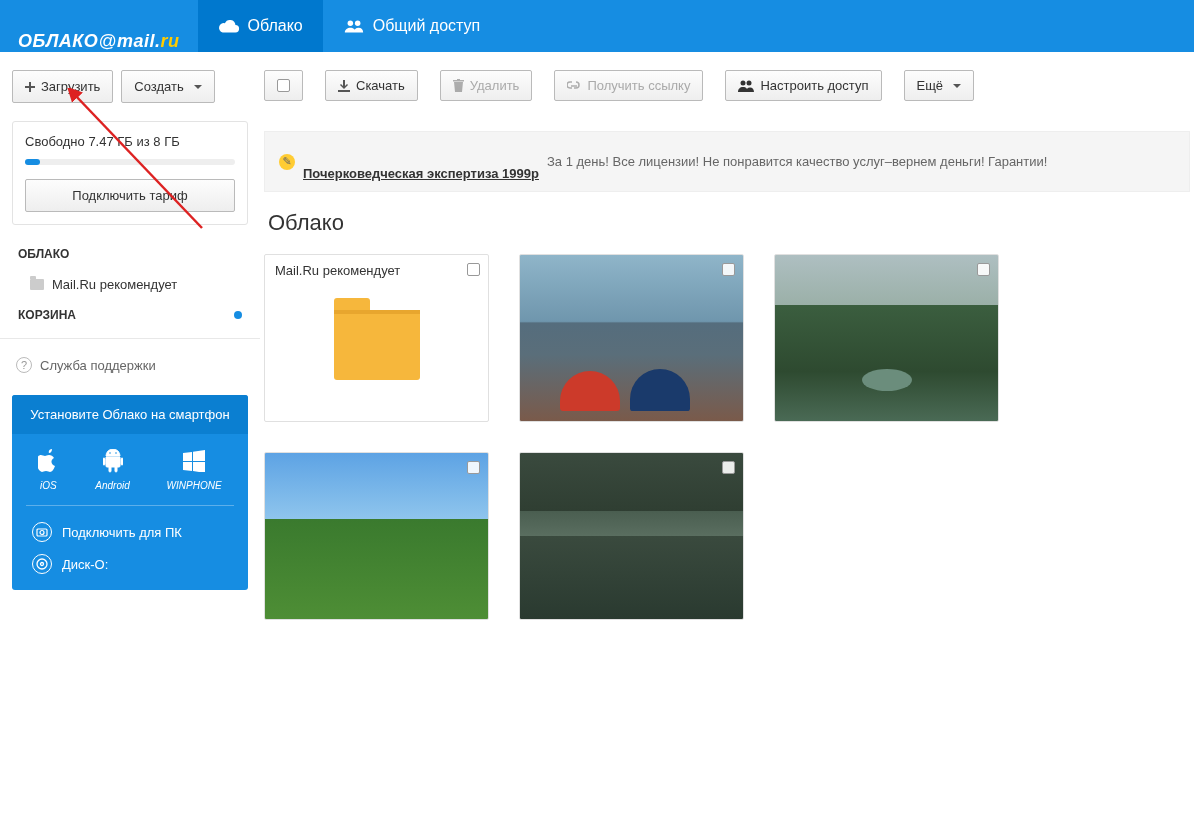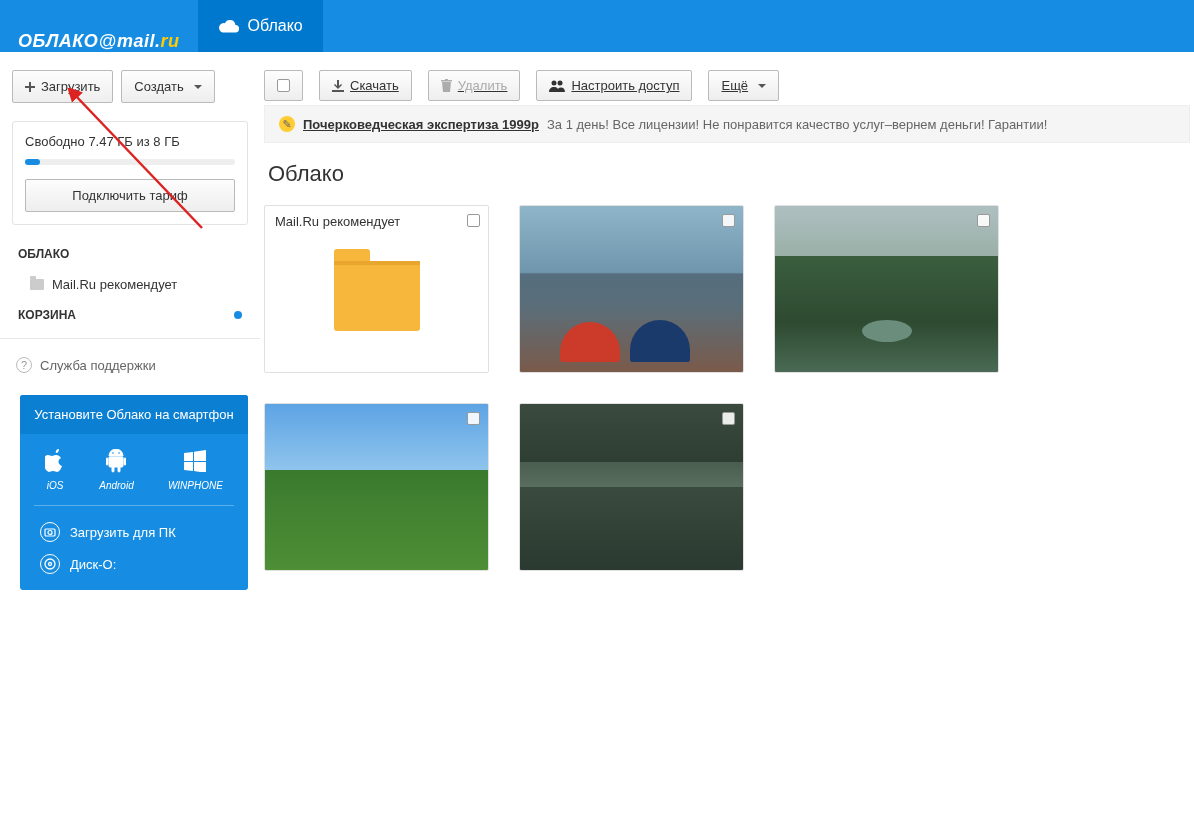--- a/index.html
+++ b/index.html
@@ -32,37 +32,37 @@
 .sec-title { font-size: 12px; color: #333; font-weight: bold; padding: 10px 6px; }
 .tree-item { display: flex; align-items: center; gap: 8px; padding: 6px 6px 6px 18px; font-size: 13px; cursor: pointer; }
 .tree-item .folder-ico { width: 14px; height: 11px; background: #ccc; border-radius: 1px; position: relative; }
 .tree-item .folder-ico::before { content: ""; position: absolute; top: -3px; left: 0; width: 6px; height: 3px; background: #ccc; border-radius: 1px 1px 0 0; }
 .trash-row { display: flex; align-items: center; justify-content: space-between; padding: 10px 6px 6px; font-size: 12px; font-weight: bold; }
 .dot-blue { width: 8px; height: 8px; background: #168de2; border-radius: 50%; }
 .divider { height: 1px; background: #e8e8e8; margin: 10px -12px; }
 .support-row { display: flex; align-items: center; gap: 8px; padding: 8px 4px; font-size: 13px; color: #666; cursor: pointer; }
 .q-circle { width: 16px; height: 16px; border-radius: 50%; border: 1px solid #bbb; color: #999; font-size: 11px; display: flex; align-items: center; justify-content: center; }
 
-.promo { background: #168de2; color: #fff; border-radius: 3px; margin-top: 14px; padding-bottom: 10px; margin-left: 8px; }
+.promo { background: #168de2; color: #fff; border-radius: 3px; margin-top: 14px; padding-bottom: 10px; }
 .promo-title { background: #0b7fd1; padding: 12px; font-size: 13px; text-align: center; border-radius: 3px 3px 0 0; }
 .promo-apps { display: flex; justify-content: space-around; padding: 14px 8px 4px; font-size: 10px; text-align: center; font-style: italic; }
 .promo-app { display: flex; flex-direction: column; align-items: center; gap: 6px; cursor: pointer; }
 .promo-app .ico { font-size: 22px; height: 26px; display: flex; align-items: center; justify-content: center; }
 .promo-sep { height: 1px; background: rgba(255,255,255,0.3); margin: 10px 14px; }
 .promo-link { display: flex; align-items: center; gap: 10px; padding: 6px 20px; font-size: 13px; cursor: pointer; }
 .circ-ico { width: 20px; height: 20px; border: 1.5px solid #fff; border-radius: 50%; display: flex; align-items: center; justify-content: center; font-size: 11px; }
 
 .main { flex: 1; padding: 18px 4px 18px 4px; }
-.toolbar { display: flex; gap: 16px; flex-wrap: wrap; margin-bottom: 4px; text-decoration: underline; }
+.toolbar { display: flex; gap: 22px; flex-wrap: wrap; margin-bottom: 30px; }
 .toolbar .btn { padding: 7px 12px; }
 .checkbox-btn { padding: 7px 10px; }
 .checkbox-square { width: 13px; height: 13px; border: 1px solid #999; background: #fff; border-radius: 2px; }
 
 .ad-bar { background: #f5f5f5; border: 1px solid #eee; padding: 10px 14px; font-size: 13px; color: #666; margin-bottom: 18px; display: flex; align-items: center; gap: 8px; }
-.ad-bar .ad-link { color: #333; text-decoration: underline; font-weight: bold; }
+.ad-bar .ad-link { color: #333; text-decoration: underline; font-weight: bold; margin-top: 24px; }
 .ad-ico { width: 16px; height: 16px; border-radius: 50%; background: #ffcc33; display: flex; align-items: center; justify-content: center; font-size: 11px; }
 
 .page-title { font-size: 22px; color: #333; margin: 0 0 18px 4px; font-weight: normal; }
 
 .files { display: flex; gap: 30px; flex-wrap: wrap; }
 .file-card { width: 225px; height: 168px; border: 1px solid #e0e0e0; border-radius: 2px; position: relative; cursor: pointer; }
 .file-card .cb { position: absolute; top: 8px; right: 8px; width: 13px; height: 13px; border: 1px solid #999; background: rgba(255,255,255,0.9); border-radius: 2px; cursor: pointer; }
 .folder-card { background: #fff; }
 .folder-card .label { position: absolute; top: 8px; left: 10px; font-size: 13px; }
 .folder-big { position: absolute; left: 50%; top: 54%; transform: translate(-50%,-50%); width: 86px; height: 70px; background: #f6b73c; border-radius: 3px; }
@@ -93,20 +93,30 @@
     <span>ОБЛАКО</span><span class="at">@</span><span class="mail">mail</span><span>.</span><span class="ru">ru</span>
   </div>
   <div class="navtabs">
     <div class="navtab active">
       <span class="navtab-ico">
         <svg width="22" height="16" viewBox="0 0 24 16">
             <path fill="#fff" d="M19 7a6 6 0 0 0-11.5-2A5 5 0 0 0 5 15h14a4 4 0 0 0 0-8z"></path>
           </svg>
       </span>
       <span>Облако</span>
+    </div>
+    <div class="navtab">
+      <span class="navtab-ico">
+        <svg width="22" height="16" viewBox="0 0 24 16">
+            <circle cx="8" cy="5" r="3" fill="#fff"></circle>
+            <circle cx="16" cy="5" r="3" fill="#fff"></circle>
+            <path fill="#fff" d="M2 15c0-3 3-5 6-5s6 2 6 5zM12 15c0-3 2-5 5-5s5 2 5 5z"></path>
+          </svg>
+      </span>
+      <span>Общий доступ</span>
     </div>
   </div>
 </div>
 
 <div class="page">
   <div class="sidebar">
     <div class="btnrow">
       <button class="btn">
         <span class="ico">
             <svg width="10" height="10">
@@ -179,21 +189,21 @@
         </div>
       </div>
       <div class="promo-sep"></div>
       <div class="promo-link">
         <span class="circ-ico">
             <svg width="12" height="10" viewBox="0 0 12 10" fill="none" stroke="#fff" stroke-width="1.2">
               <rect x="1" y="2" width="10" height="7" rx="1"></rect>
               <circle cx="6" cy="5.5" r="2"></circle>
             </svg>
           </span>
-        <span>Загрузить для ПК</span>
+        <span>Подключить для ПК</span>
       </div>
       <div class="promo-link">
         <span class="circ-ico">
             <svg width="12" height="12" viewBox="0 0 12 12" fill="none" stroke="#fff" stroke-width="1.3">
               <circle cx="6" cy="6" r="5"></circle>
               <circle cx="6" cy="6" r="1.5"></circle>
             </svg>
           </span>
         <span>Диск-О:</span>
       </div>
@@ -213,20 +223,29 @@
           </span>
         <span>Скачать</span>
       </button>
       <button class="btn disabled">
         <span class="ico">
             <svg width="11" height="13">
               <path d="M1 3h9l-1 10H2zM0 1h11v1.5H0zM4 0h3v1H4z" fill="#555"></path>
             </svg>
           </span>
         <span>Удалить</span>
+      </button>
+      <button class="btn disabled">
+        <span class="ico">
+            <svg width="14" height="10" viewBox="0 0 14 10" fill="none" stroke="#555" stroke-width="1.5">
+              <path d="M5 5H3a3 3 0 0 1 0-6h2m2 6h2a3 3 0 0 0 0-6H9" transform="translate(0 2)"></path>
+              <path d="M4 5h6" transform="translate(0 0)"></path>
+            </svg>
+          </span>
+        <span>Получить ссылку</span>
       </button>
       <button class="btn">
         <span class="ico">
             <svg width="16" height="12" viewBox="0 0 16 12" fill="#333">
               <circle cx="5" cy="3" r="2.5"></circle>
               <circle cx="11" cy="3" r="2.5"></circle>
               <path d="M0 12c0-3 2-5 5-5s5 2 5 5zM8 12c0-2.5 1.5-4.5 4-4.5s4 2 4 4.5z"></path>
             </svg>
           </span>
         <span>Настроить доступ</span>

